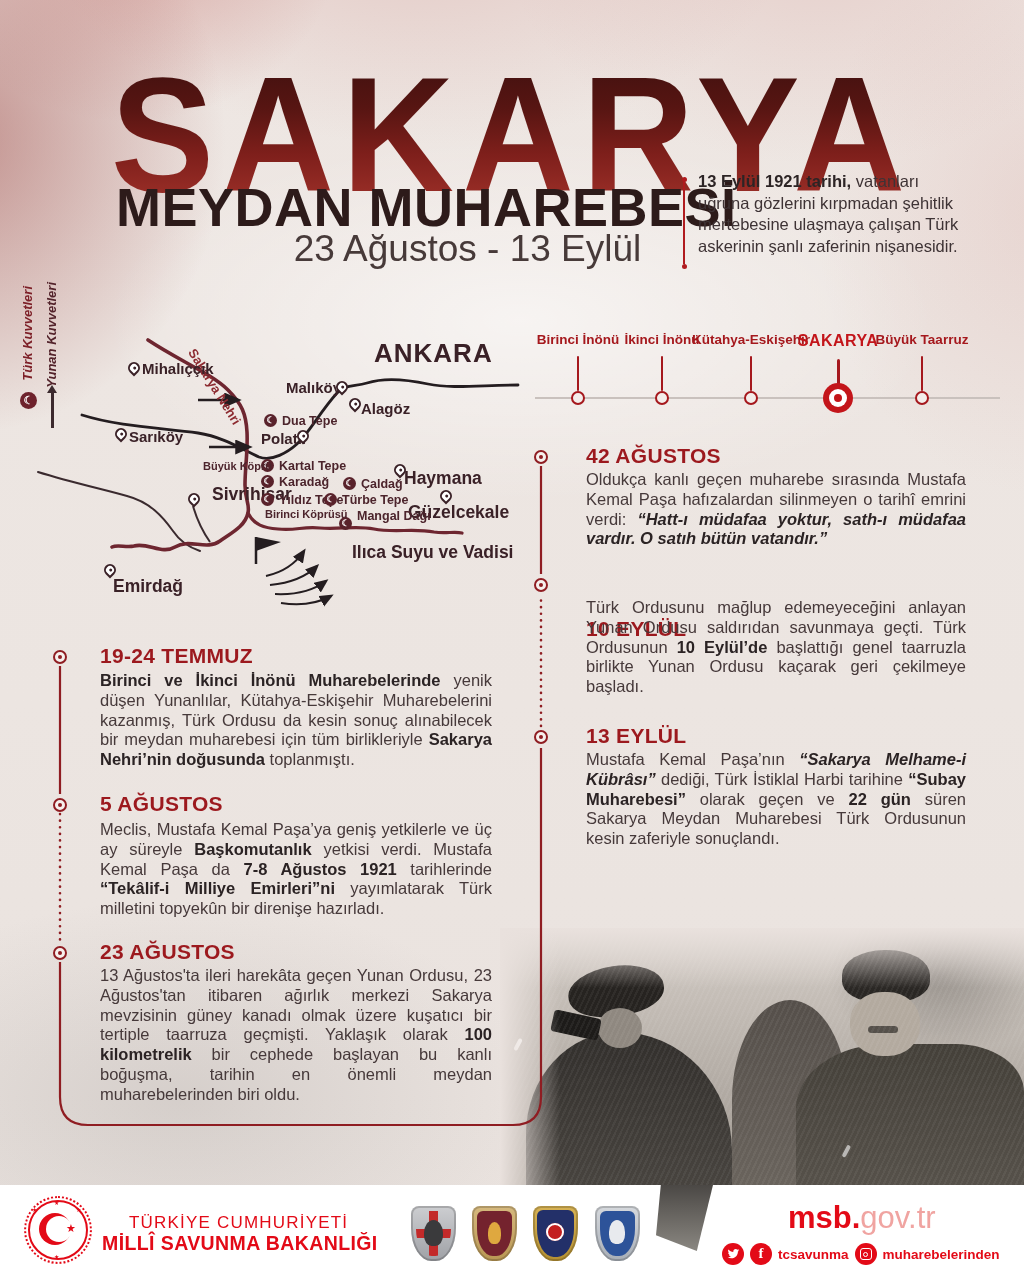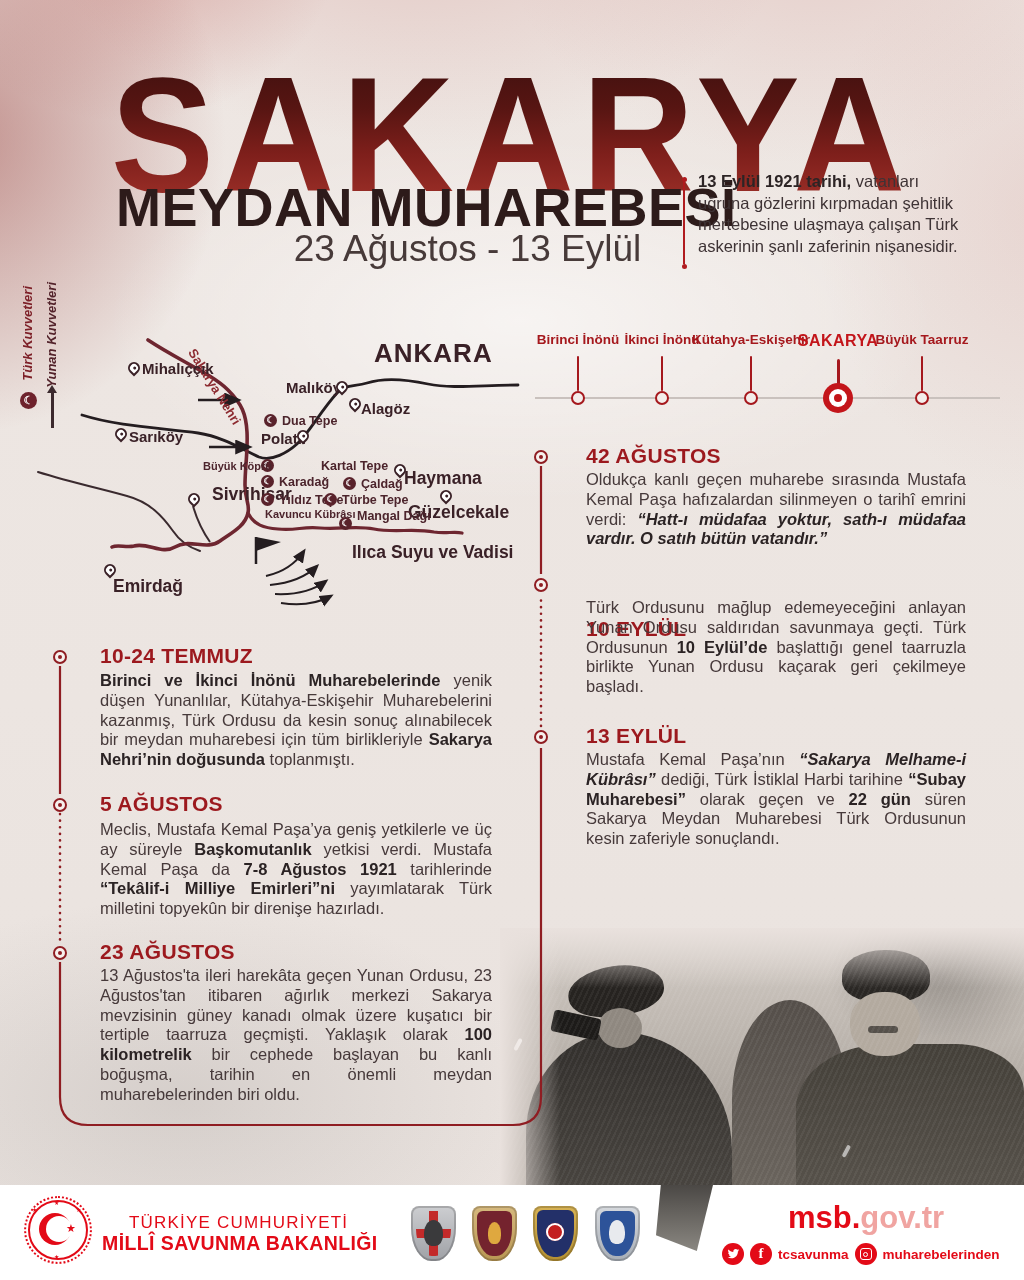--- a/index.html
+++ b/index.html
@@ -119,21 +119,21 @@
   .sh2{left:472px;background:linear-gradient(180deg,#d6b97e,#b99754);}
   .sh2::before{inset:5px;background:#74232e;}
   .sh2::after{left:16px;top:16px;width:13px;height:22px;background:#dfa83f;border-radius:50% 50% 40% 40%;}
   .sh3{left:533px;background:linear-gradient(180deg,#d7b254,#b59032);}
   .sh3::before{inset:4px;background:#233069;}
   .sh3::after{left:13px;top:17px;width:18px;height:18px;background:#c31f1f;box-shadow:inset 0 0 0 2px #fff;}
   .sh4{left:595px;background:linear-gradient(180deg,#d6d9dd,#a8aeb6);}
   .sh4::before{inset:5px;background:#2d5399;}
   .sh4::after{left:14px;top:14px;width:16px;height:24px;background:#e8eaee;border-radius:50% 50% 40% 40%;}
   .website{position:absolute;left:788px;top:1200px;font-size:31px;white-space:nowrap;}
-  .website .wb{font-weight:800;color:#e30a17;} .website .wr{font-weight:700;color:#f0a4a1;margin-top:30px;}
+  .website .wb{font-weight:800;color:#e30a17;} .website .wr{font-weight:400;color:#f0a4a1;margin-top:30px;}
   .social{position:absolute;left:722px;top:1243px;display:flex;align-items:center;gap:6px;}
   .sic{width:22px;height:22px;border-radius:50%;background:#e30a17;position:relative;flex:0 0 auto;}
   .sic svg{position:absolute;left:4px;top:4px;}
   .sic.fb{color:#fff;font-weight:800;font-size:15px;text-align:center;line-height:21px;font-family:"Liberation Serif",serif;}
   .sic.ig::before{content:'';position:absolute;left:5px;top:5px;width:10px;height:10px;border:1.4px solid #fff;border-radius:3px;}
   .sic.ig::after{content:'';position:absolute;left:8.6px;top:8.6px;width:3px;height:3px;border:1.3px solid #fff;border-radius:50%;}
   .handle{font-size:13.5px;font-weight:700;color:#e30a17;white-space:nowrap;}
 </style>
 </head>
 <body>
@@ -227,34 +227,34 @@
     <span class="pin" style="left:394px;top:184px;"></span>
     <span class="mlabel lg" style="left:404px;top:188px;">Haymana</span>
     <span class="pin" style="left:440px;top:210px;"></span>
     <span class="mlabel lg" style="left:408px;top:222px;">Güzelcekale</span>
     <span class="pin" style="left:104px;top:284px;"></span>
     <span class="mlabel lg" style="left:113px;top:296px;">Emirdağ</span>
 
     <span class="cres" style="left:264px;top:134px;">☾</span>
     <span class="mlabel hill" style="left:282px;top:134px;">Dua Tepe</span>
     <span class="cres" style="left:261px;top:179px;">☾</span>
-    <span class="mlabel hill" style="left:279px;top:179px;margin-left:42px;">Kartal Tepe</span>
+    <span class="mlabel hill" style="left:279px;top:179px;">Kartal Tepe</span>
     <span class="cres" style="left:261px;top:195px;">☾</span>
     <span class="mlabel hill" style="left:279px;top:195px;">Karadağ</span>
     <span class="cres" style="left:343px;top:197px;">☾</span>
     <span class="mlabel hill" style="left:361px;top:197px;">Çaldağ</span>
     <span class="cres" style="left:261px;top:213px;">☾</span>
     <span class="mlabel hill" style="left:279px;top:213px;">Yıldız Tepe</span>
     <span class="cres" style="left:324px;top:213px;">☾</span>
     <span class="mlabel hill" style="left:342px;top:213px;">Türbe Tepe</span>
     <span class="cres" style="left:339px;top:237px;">☾</span>
     <span class="mlabel hill" style="left:357px;top:229px;text-align:center;">Mangal Dağı</span>
 
     <span class="mlabel bridge" style="left:203px;top:180px;">Büyük Köprü</span>
-    <span class="mlabel bridge" style="left:265px;top:228px;">Kavuncu Kübrâsı</span>
+    <span class="mlabel bridge" style="left:265px;top:228px;">Birinci Köprüsü</span>
   </div>
 
   <div class="photo">
     <div class="ph ph-base"></div>
     <div class="ph ph-rock"></div>
     <div class="ph f1-body"></div>
     <div class="ph f1-hat"></div>
     <div class="ph f1-face"></div>
     <div class="ph f1-bino"></div>
     <div class="ph f-mid"></div>
@@ -270,21 +270,21 @@
 
   <svg class="connector" width="1024" height="1280" viewBox="0 0 1024 1280">
     <path d="M60,666 V794" fill="none" stroke="#8f1d22" stroke-width="2.2"></path>
     <path d="M60,814 V940" fill="none" stroke="#8f1d22" stroke-width="2.6" stroke-dasharray="0.1 6.5" stroke-linecap="round"></path>
     <path d="M60,962 V1097 Q60,1125 88,1125 H513 Q541,1125 541,1097 V748" fill="none" stroke="#8f1d22" stroke-width="2.2"></path>
     <path d="M541,726 V594" fill="none" stroke="#8f1d22" stroke-width="2.6" stroke-dasharray="0.1 6.5" stroke-linecap="round"></path>
     <path d="M541,574 V466" fill="none" stroke="#8f1d22" stroke-width="2.2"></path>
   </svg>
 
   <span class="donut" style="left:53px;top:650px;"></span>
-  <div class="evdate" style="left:100px;top:644px;">10-24 TEMMUZ</div>
+  <div class="evdate" style="left:100px;top:644px;">19-24 TEMMUZ</div>
   <div class="evbody" style="left:100px;top:671px;width:392px;"><span class="b">Birinci ve İkinci İnönü Muharebelerinde</span><span class=""> yenik düşen Yunanlılar, Kütahya-Eskişehir Muharebelerini kazanmış, Türk Ordusu da kesin sonuç alınabilecek bir meydan muharebesi için tüm birlikleriyle </span><span class="b">Sakarya Nehri’nin doğusunda</span><span class=""> toplanmıştı.</span></div>
 
   <span class="donut" style="left:53px;top:798px;"></span>
   <div class="evdate" style="left:100px;top:792px;">5 AĞUSTOS</div>
   <div class="evbody" style="left:100px;top:820px;width:392px;"><span class="">Meclis, Mustafa Kemal Paşa’ya geniş yetkilerle ve üç ay süreyle </span><span class="b">Başkomutanlık</span><span class=""> yetkisi verdi. Mustafa Kemal Paşa da </span><span class="b">7-8 Ağustos 1921</span><span class=""> tarihlerinde </span><span class="b">“Tekâlif-i Milliye Emirleri”ni</span><span class=""> yayımlatarak Türk milletini topyekûn bir direnişe hazırladı.</span></div>
 
   <span class="donut" style="left:53px;top:946px;"></span>
   <div class="evdate" style="left:100px;top:940px;">23 AĞUSTOS</div>
   <div class="evbody" style="left:100px;top:966px;width:392px;"><span class="">13 Ağustos'ta ileri harekâta geçen Yunan Ordusu, 23 Ağustos'tan itibaren ağırlık merkezi Sakarya mevzisinin güney kanadı olmak üzere kuşatıcı bir tertiple taarruza geçmişti. Yaklaşık olarak </span><span class="b">100 kilometrelik</span><span class=""> bir cephede başlayan bu kanlı boğuşma, tarihin en önemli meydan muharebelerinden biri oldu.</span></div>
 

